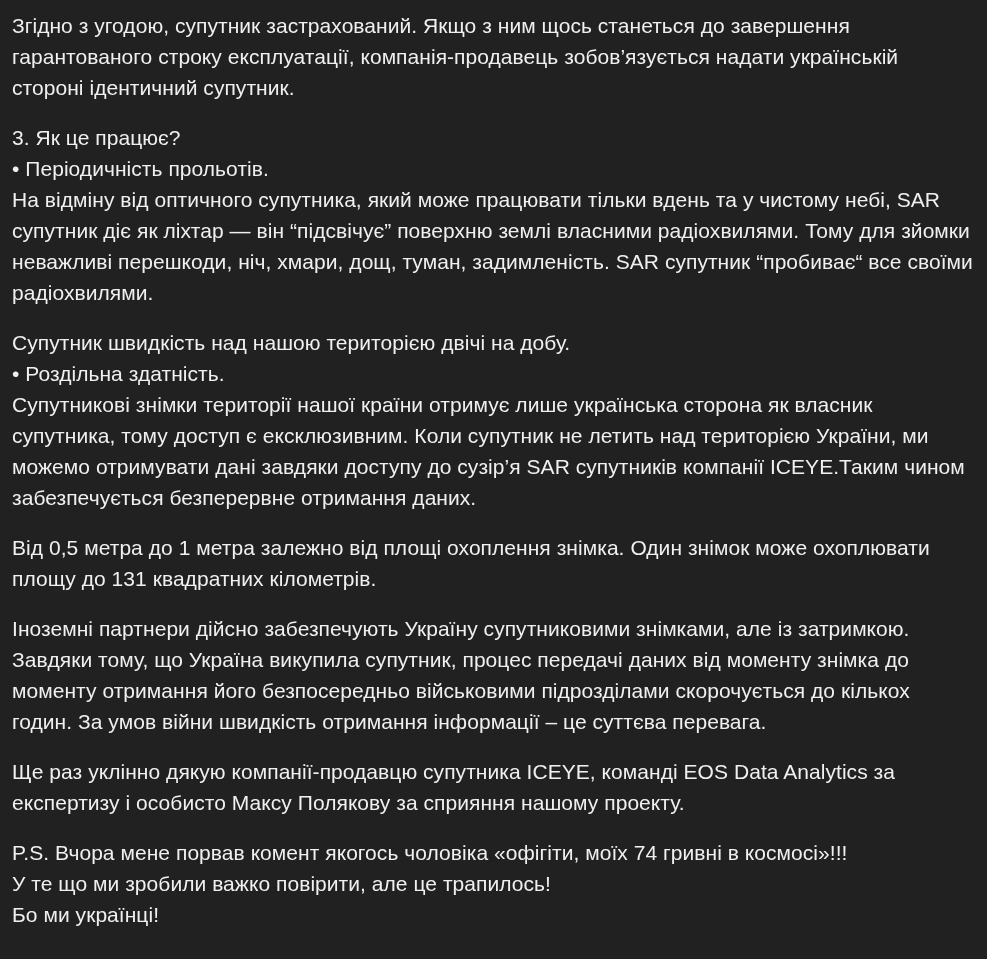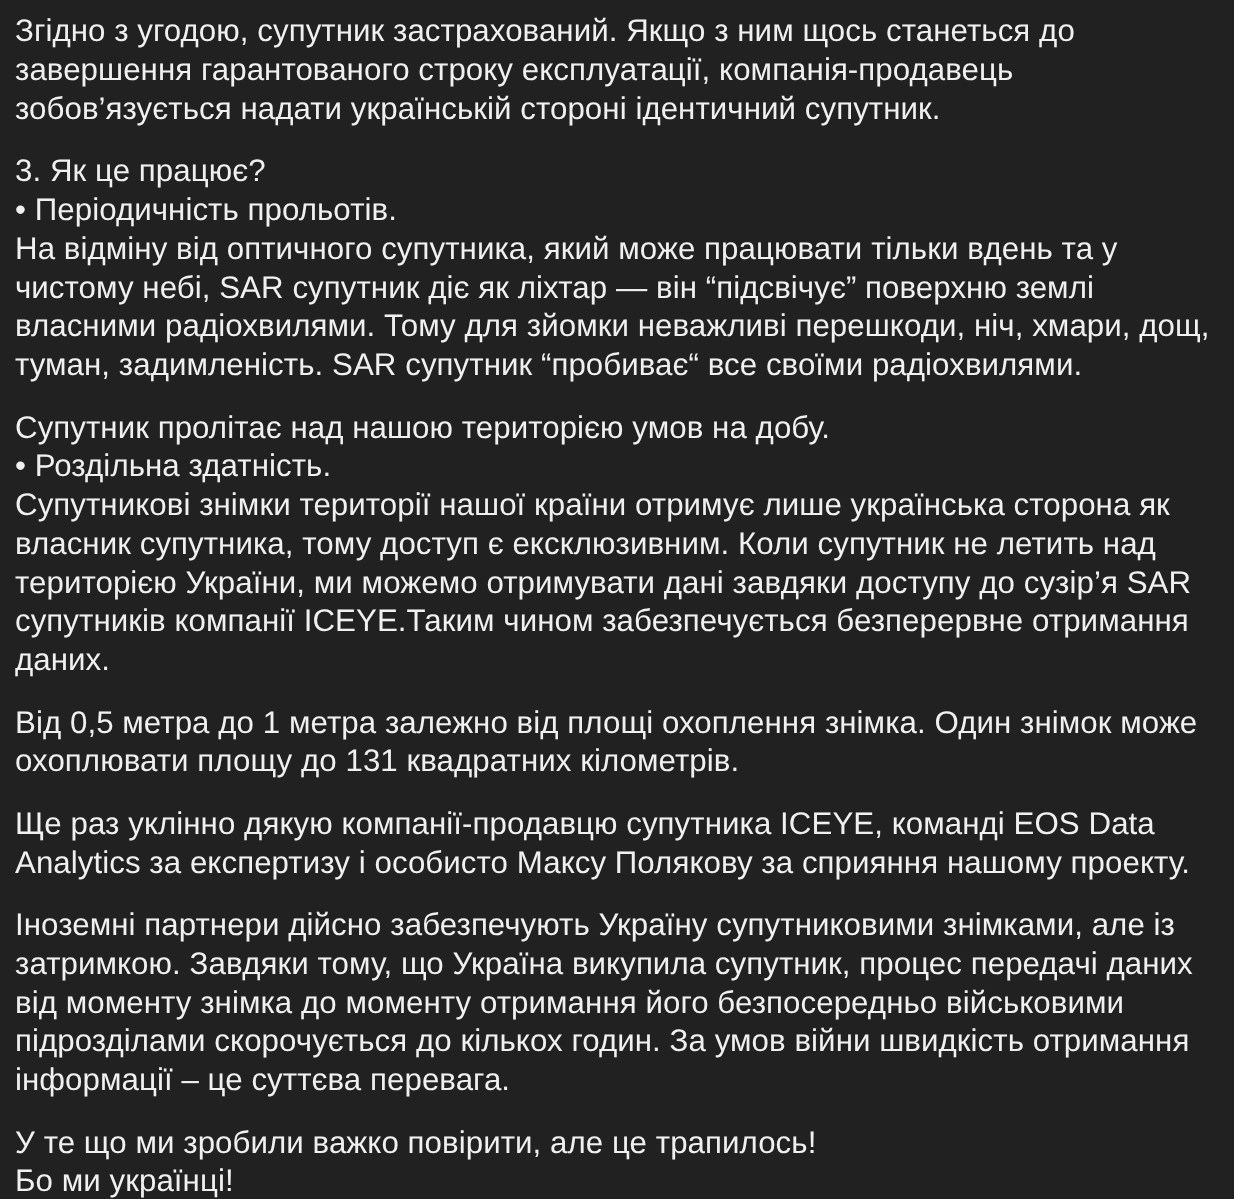--- a/index.html
+++ b/index.html
@@ -14,21 +14,21 @@
     color: #f0f0f0;
   }
   .post {
     box-sizing: border-box;
     width: 987px;
     min-height: 959px;
     padding: 10px 12px 12px 12px;
     background: #212121;
   }
   .para {
-    font-size: 25px;
+    font-size: 21px;
     line-height: 31px;
     margin: 0 0 19px 0;
     letter-spacing: 0.05px;
     white-space: pre-wrap;
     word-break: normal;
   }
   .para:last-child {
     margin-bottom: 0;
   }
   .tight {
@@ -36,22 +36,23 @@
   }
 </style>
 </head>
 <body>
 
 <div class="post">
   <p class="para">Згідно з угодою, супутник застрахований. Якщо з ним щось станеться до завершення гарантованого строку експлуатації, компанія-продавець зобов’язується надати українській стороні ідентичний супутник.</p>
   <p class="para tight">3. Як це працює?</p>
   <p class="para tight">• Періодичність прольотів.</p>
   <p class="para">На відміну від оптичного супутника, який може працювати тільки вдень та у чистому небі, SAR супутник діє як ліхтар — він “підсвічує” поверхню землі власними радіохвилями. Тому для зйомки неважливі перешкоди, ніч, хмари, дощ, туман, задимленість. SAR супутник “пробиває“ все своїми радіохвилями.</p>
-  <p class="para tight">Супутник пролітає над нашою територією умов на добу.</p>
+  <p class="para tight">Супутник швидкість над нашою територією двічі на добу.</p>
   <p class="para tight">• Роздільна здатність.</p>
   <p class="para">Супутникові знімки території нашої країни отримує лише українська сторона як власник супутника, тому доступ є ексклюзивним. Коли супутник не летить над територією України, ми можемо отримувати дані завдяки доступу до сузір’я SAR супутників компанії ICEYE.Таким чином забезпечується безперервне отримання даних.</p>
   <p class="para">Від 0,5 метра до 1 метра залежно від площі охоплення знімка. Один знімок може охоплювати площу до 131 квадратних кілометрів.</p>
+  <p class="para">Іноземні партнери дійсно забезпечують Україну супутниковими знімками, але із затримкою. Завдяки тому, що Україна викупила супутник, процес передачі даних від моменту знімка до моменту отримання його безпосередньо військовими підрозділами скорочується до кількох годин. За умов війни швидкість отримання інформації – це суттєва перевага.</p>
   <p class="para">Ще раз уклінно дякую компанії-продавцю супутника ICEYE, команді EOS Data Analytics за експертизу і особисто Максу Полякову за сприяння нашому проекту.</p>
-  <p class="para">Іноземні партнери дійсно забезпечують Україну супутниковими знімками, але із затримкою. Завдяки тому, що Україна викупила супутник, процес передачі даних від моменту знімка до моменту отримання його безпосередньо військовими підрозділами скорочується до кількох годин. За умов війни швидкість отримання інформації – це суттєва перевага.</p>
+  <p class="para tight">P.S. Вчора мене порвав комент якогось чоловіка «офігіти, моїх 74 гривні в космосі»!!!</p>
   <p class="para tight">У те що ми зробили важко повірити, але це трапилось!</p>
   <p class="para tight">Бо ми українці!</p>
 
 </div>
 
 </body></html>

